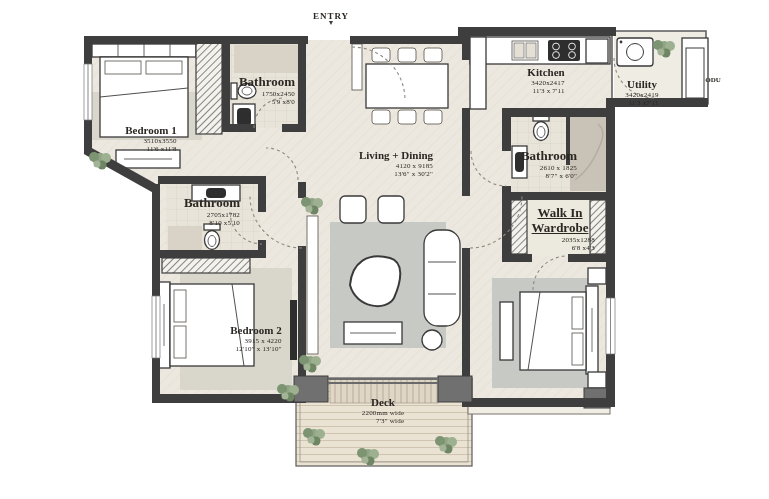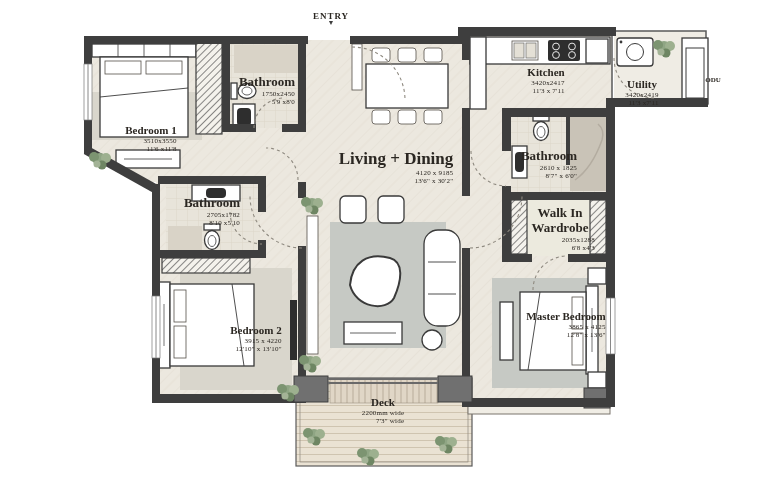--- a/index.html
+++ b/index.html
@@ -15,25 +15,25 @@
   .furn{fill:#ffffff;stroke:#3a3a3a;stroke-width:1.3;}
   .furnthin{fill:#ffffff;stroke:#55504a;stroke-width:.8;}
   .dark{fill:#2e2e2e;}
   .arc{fill:none;stroke:#8f8a80;stroke-width:1.1;stroke-dasharray:3 3;}
   .win{fill:#ffffff;stroke:#777;stroke-width:.7;}
 
   
   .label{position:absolute;transform:translateX(-50%);text-align:center;
          color:var(--text);line-height:1.15;white-space:nowrap;}
   .rname{font-weight:bold;font-size:11px;}
-  .rname.lg{font-size:17px;font-family:Liberation Serif, serif;}
+  .rname.lg{font-size:11px;font-family:Liberation Serif, serif;}
   .rname.sm{font-size:13px;}
   .rname.xs{font-size:7px;margin-left:36px;}
   .rdim{font-size:7px;letter-spacing:.2px;text-align:right;}
-  .wrap{white-space:normal;width:70px;}
+  .wrap{white-space:normal;width:70px;text-decoration:underline;}
   .entry-label{font-weight:bold;font-size:9px;letter-spacing:1px;}
   .entry-arrow{font-size:7px;line-height:.8;color:#3e3e3e;}
 </style>
 </head>
 <body>
 
 <div class="stage">
 
 <svg viewBox="0 0 769 499" width="769" height="499">
   <defs>
@@ -330,25 +330,20 @@
     <div class="rdim">2610 x 1825</div>
     <div class="rdim">8'7" x 6'0"</div>
   </div>
 
   <div class="label" style="left:560px;top:206px">
     <div class="rname sm wrap" style="margin:0 auto">Walk In Wardrobe</div>
     <div class="rdim">2035x1288</div>
     <div class="rdim">6'8 x4'3</div>
   </div>
 
-  <div class="label" style="left:566px;top:310px">
-    <div class="rname">Master Bedroom</div>
-    <div class="rdim">3865 x 4125</div>
-    <div class="rdim">12'8" x 13'6"</div>
-  </div>
 
   <div class="label" style="left:256px;top:324px">
     <div class="rname">Bedroom 2</div>
     <div class="rdim">3915 x 4220</div>
     <div class="rdim">12'10" x 13'10"</div>
   </div>
 
   <div class="label" style="left:383px;top:396px">
     <div class="rname">Deck</div>
     <div class="rdim">2200mm wide</div>

